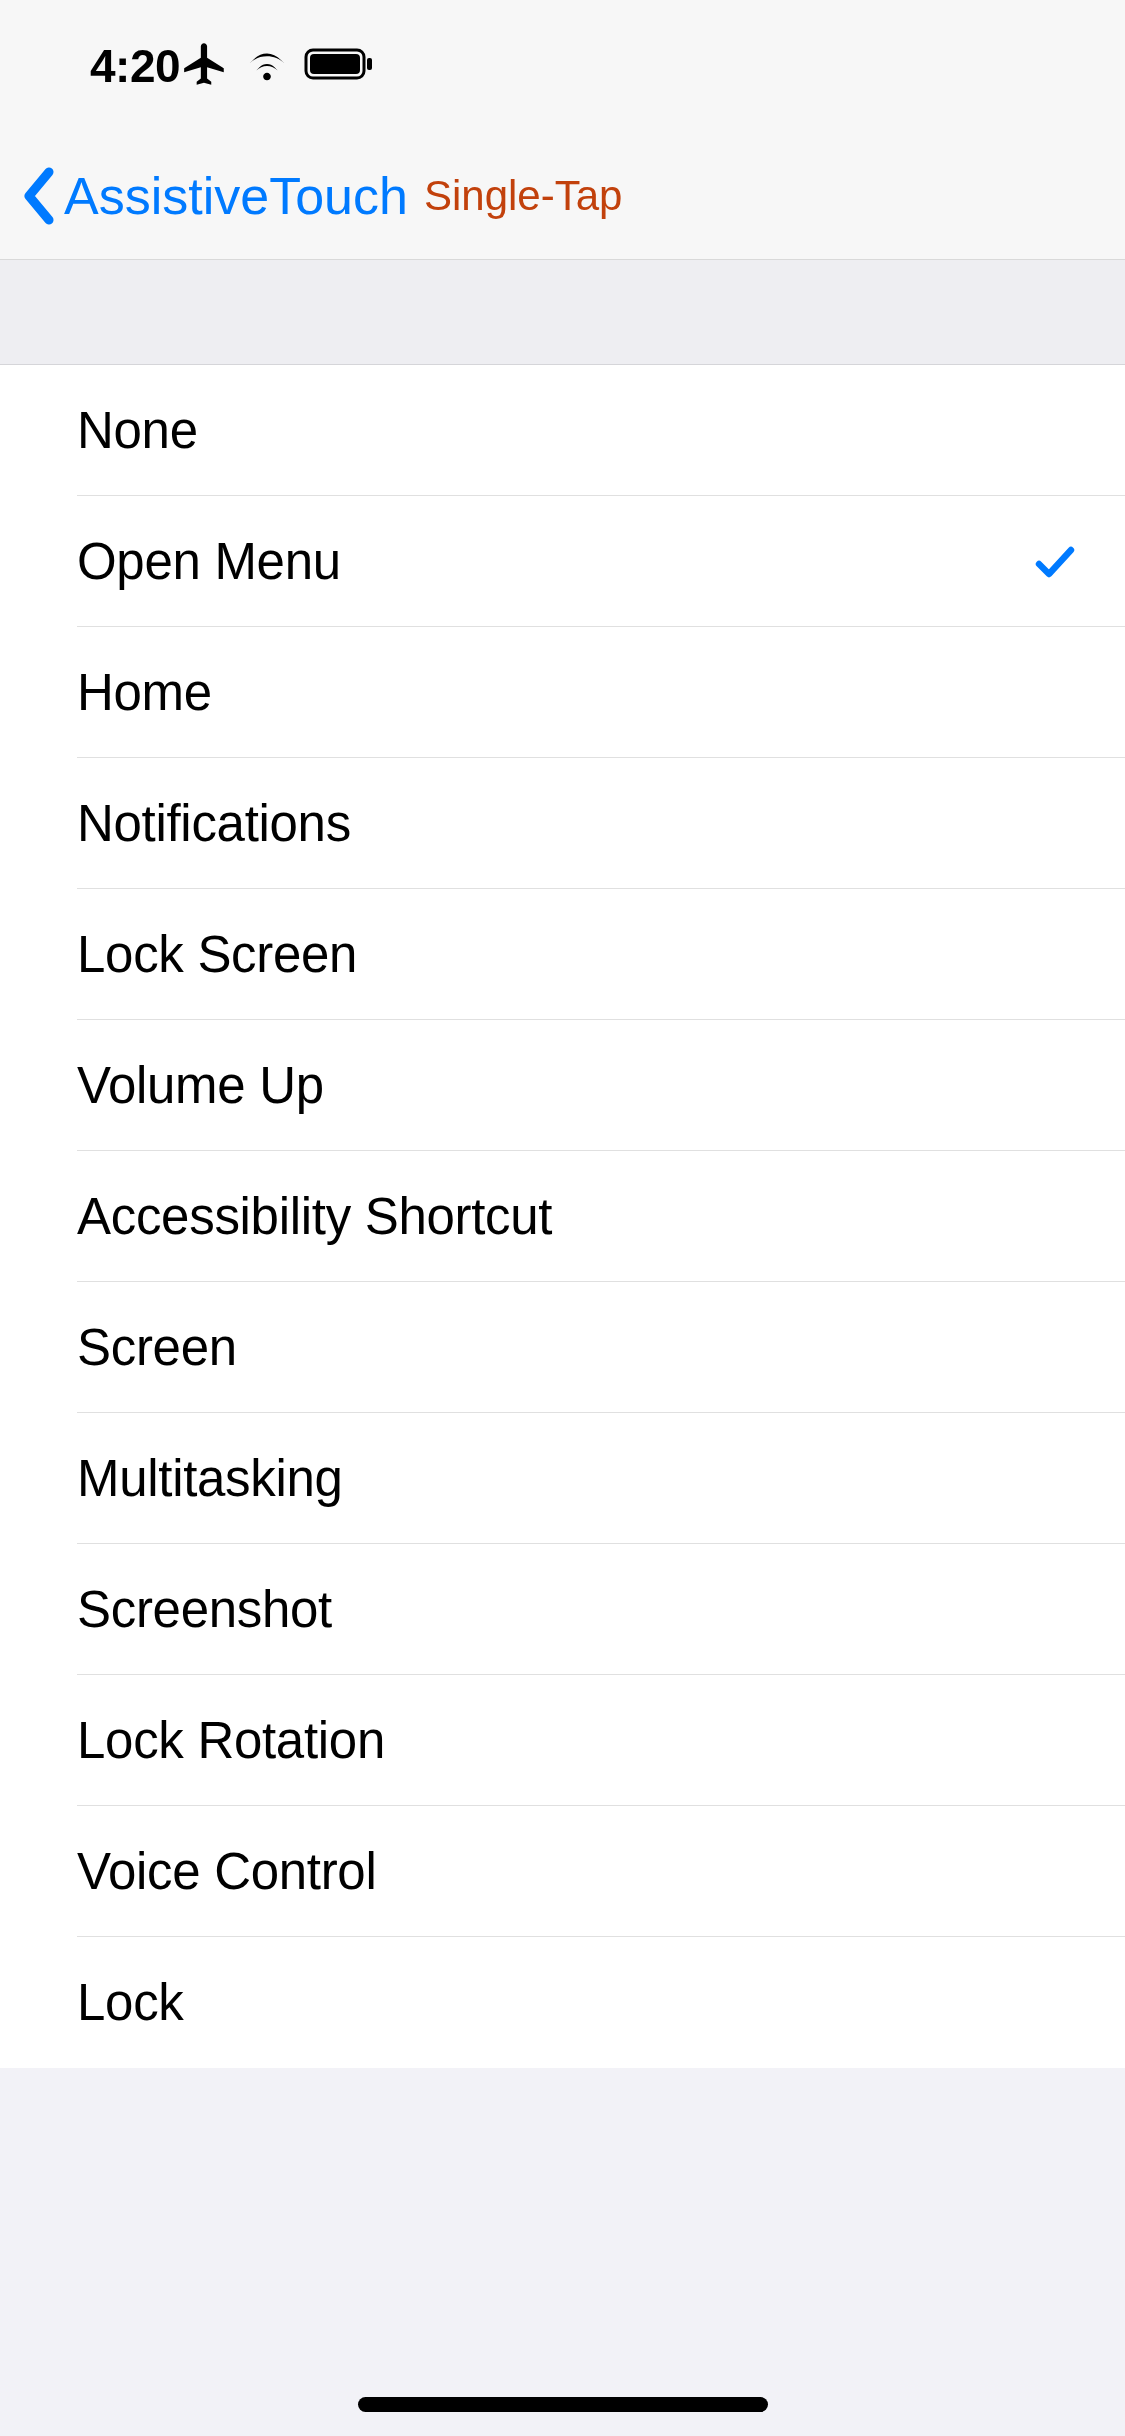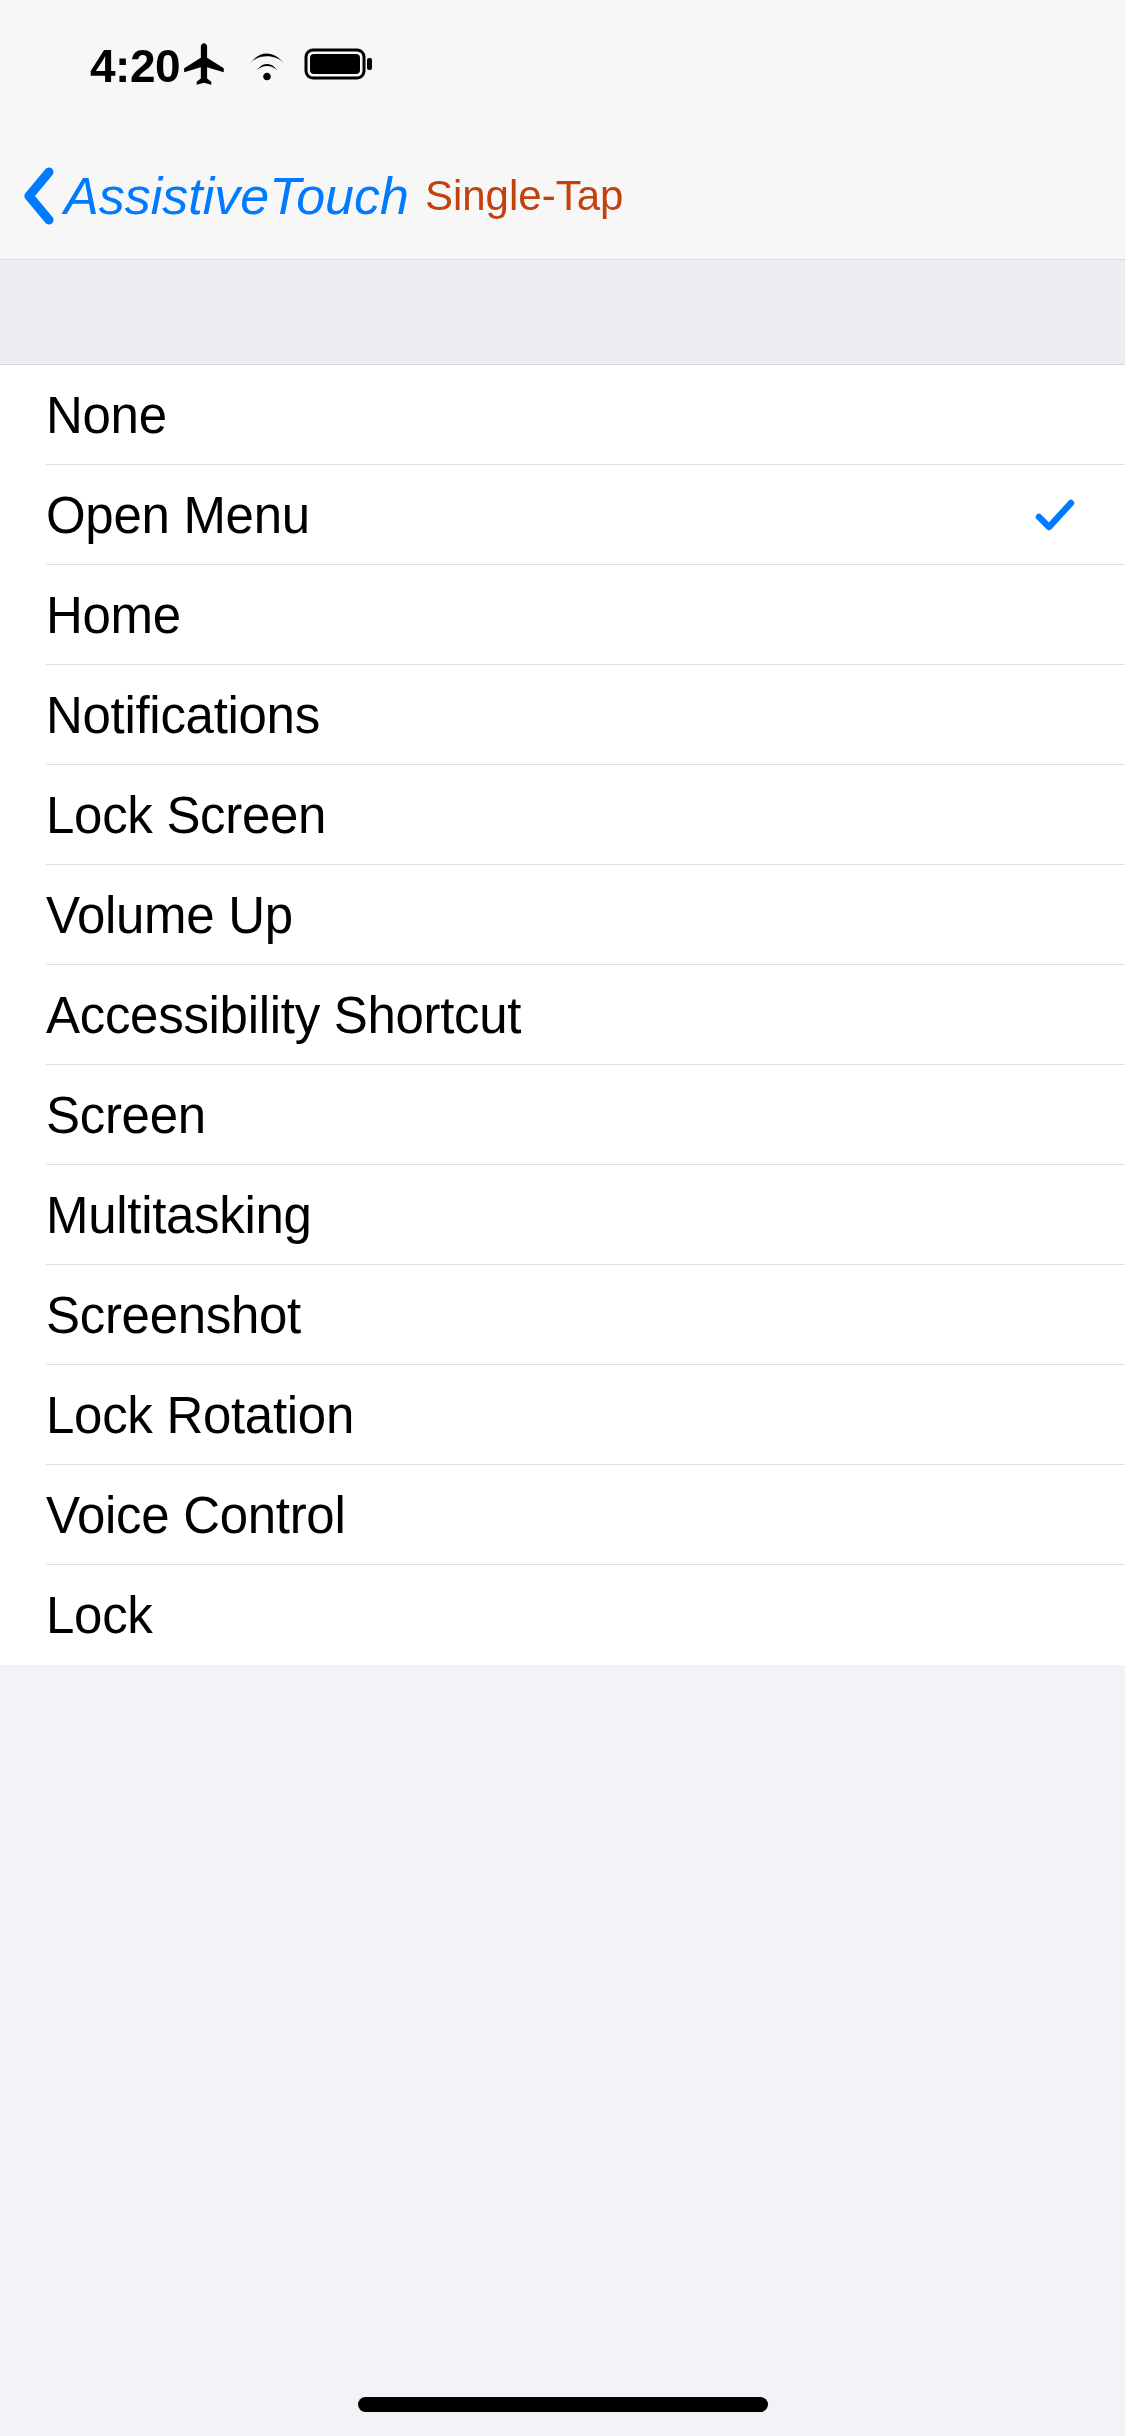--- a/index.html
+++ b/index.html
@@ -45,42 +45,42 @@
     .back-chevron {
       display: flex;
       align-items: center;
       margin-right: 6px;
     }
     .back-label {
       font-size: 52px;
       color: #007aff;
       font-weight: 400;
       margin-right: 16px;
-      font-style: italic;
     }
     .nav-title {
       font-size: 42px;
       font-weight: 400;
       color: #c2410c;
     }
     .spacer {
       height: 105px;
       background: #eeeef2;
       border-bottom: 1px solid rgba(0,0,0,0.1);
     }
     .list {
       background: #fff;
     }
     .list-item {
-      height: 100px;
+      height: 131px;
       display: flex;
       align-items: center;
       justify-content: space-between;
       padding: 4px 46px;
       position: relative;
+      margin-left: 31px;
     }
     .list-item:not(:last-child)::after {
       content: '';
       position: absolute;
       left: 46px;
       right: 0;
       bottom: 0;
       height: 1.5px;
       background: rgba(0,0,0,0.12);
     }

